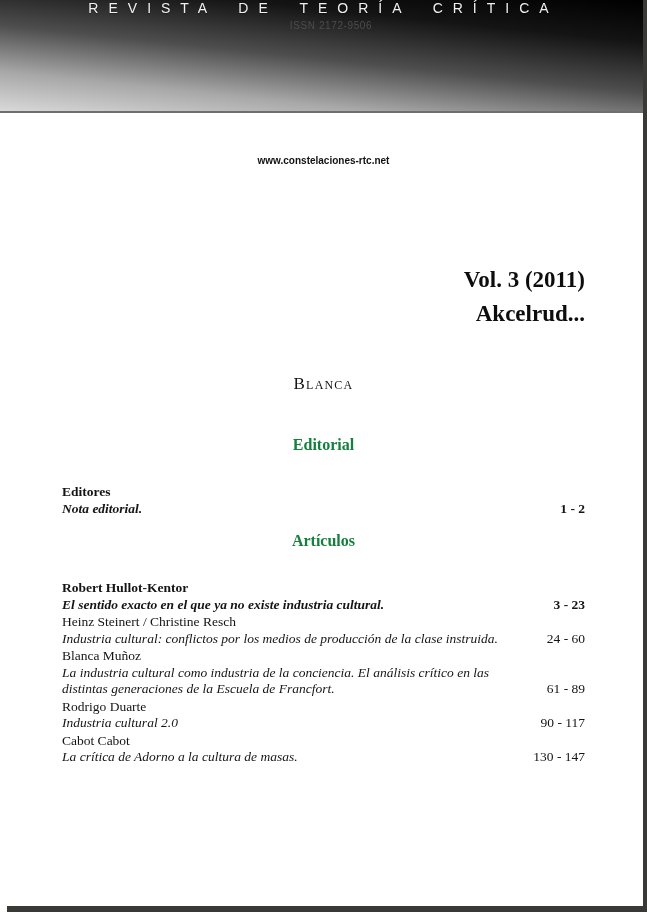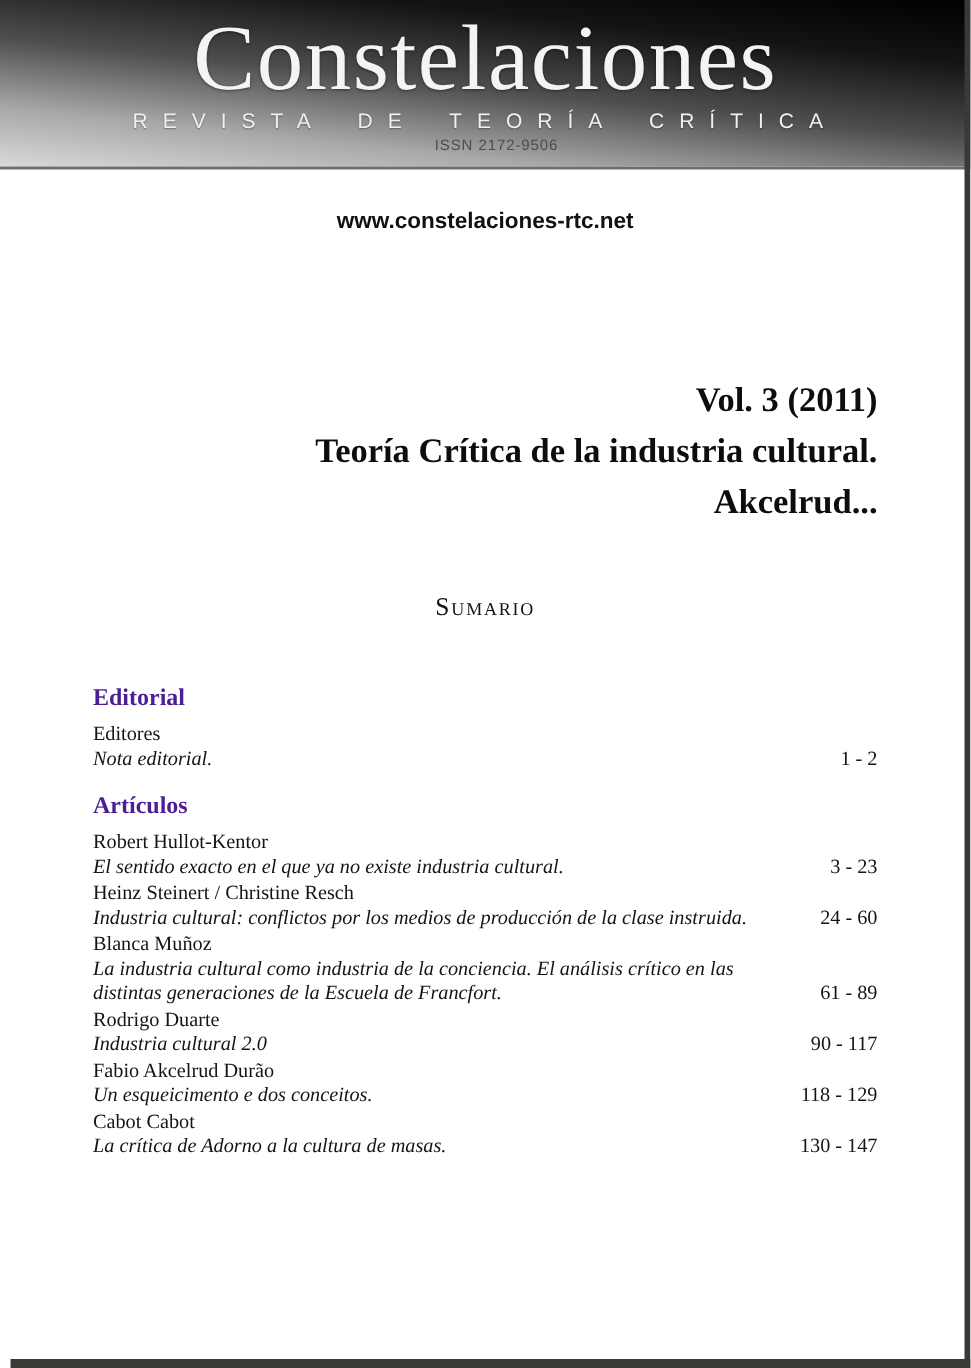--- a/index.html
+++ b/index.html
@@ -47,25 +47,25 @@
     color: #4d4d4d;
     letter-spacing: 0.6px;
     margin-top: 4px;
     padding-left: 15px;
   }
 
   
   .content { padding: 0 62px; }
 
   .website {
-    margin-top: 27px;
+    margin-top: 40px;
     text-align: center;
     font-family: "Liberation Sans", sans-serif;
     font-weight: bold;
-    font-size: 15px;
+    font-size: 10px;
     line-height: 15px;
     color: #111111;
   }
 
   .issue-block {
     margin-top: 95px;
     text-align: right;
     font-weight: bold;
     font-size: 23px;
     line-height: 34px;
@@ -76,36 +76,36 @@
     margin-top: 43px;
     text-align: center;
     font-variant: small-caps;
     font-size: 17px;
     line-height: 20px;
     letter-spacing: 1.2px;
     color: #141414;
   }
 
   .section-heading {
-    text-align: left;
+    text-align: center;
     font-weight: bold;
     font-size: 16px;
     line-height: 20px;
-    color: #4c1d95;
+    color: #15803d;
   }
   .heading-editorial { margin-top: 41px; }
   .heading-articulos { margin-top: 14px; }
 
   .entry {
     display: flex;
     justify-content: space-between;
     align-items: flex-end;
     margin-top: 1px;
   }
-  .entry-first { margin-top: 5px; }
+  .entry-first { margin-top: 29px; font-weight: bold; }
   .entry-text {
     max-width: 470px;
     font-size: 13.5px;
     line-height: 16.5px;
   }
   .entry-authors { font-style: normal; color: #141414; }
   .entry-title { font-style: italic; color: #141414; }
   .entry-pages {
     white-space: nowrap;
     font-size: 13.5px;
@@ -125,36 +125,34 @@
     position: absolute;
     left: 7px; right: 0; bottom: 0;
     height: 6px;
     background: #393935;
   }
 </style>
 </head>
 <body>
 
 <header class="banner">
-  <div class="banner-title">Constelaciones</div>
   <div class="banner-subtitle">REVISTA DE TEORÍA CRÍTICA</div>
   <div class="banner-issn">ISSN 2172-9506</div>
 </header>
 
 <main class="content">
 
   <div class="website">www.constelaciones-rtc.net</div>
 
   <div class="issue-block">
     <div>Vol. 3 (2011)</div>
-    <div>Teoría Crítica de la industria cultural.</div>
     <div>Akcelrud...</div>
   </div>
 
-  <div class="sumario">Sumario</div>
+  <div class="sumario">Blanca</div>
 
   <div class="section-heading heading-editorial">Editorial</div>
 
   <div class="entry entry-first">
     <div class="entry-text">
       <div class="entry-authors">Editores</div>
       <div class="entry-title">Nota editorial.</div>
     </div>
     <div class="entry-pages">1 - 2</div>
   </div>
@@ -186,27 +184,20 @@
   </div>
 
   <div class="entry">
     <div class="entry-text">
       <div class="entry-authors">Rodrigo Duarte</div>
       <div class="entry-title">Industria cultural 2.0</div>
     </div>
     <div class="entry-pages">90 - 117</div>
   </div>
 
-  <div class="entry">
-    <div class="entry-text">
-      <div class="entry-authors">Fabio Akcelrud Durão</div>
-      <div class="entry-title">Un esqueicimento e dos conceitos.</div>
-    </div>
-    <div class="entry-pages">118 - 129</div>
-  </div>
 
   <div class="entry">
     <div class="entry-text">
       <div class="entry-authors">Cabot Cabot</div>
       <div class="entry-title">La crítica de Adorno a la cultura de masas.</div>
     </div>
     <div class="entry-pages">130 - 147</div>
   </div>
 
 </main>

